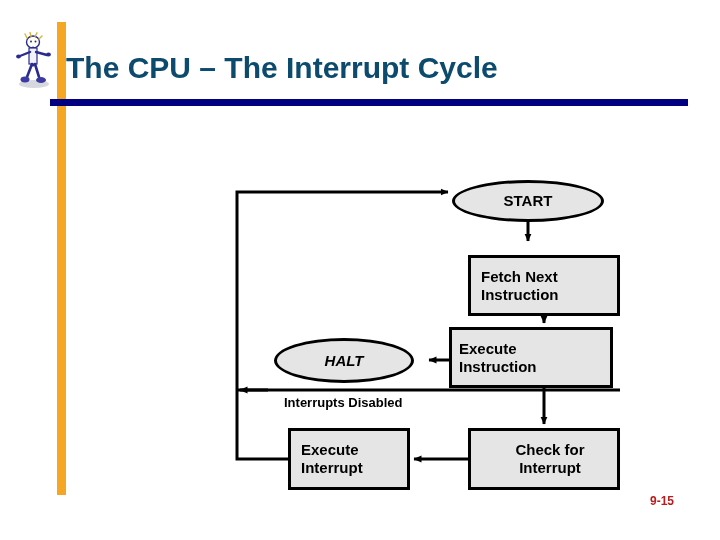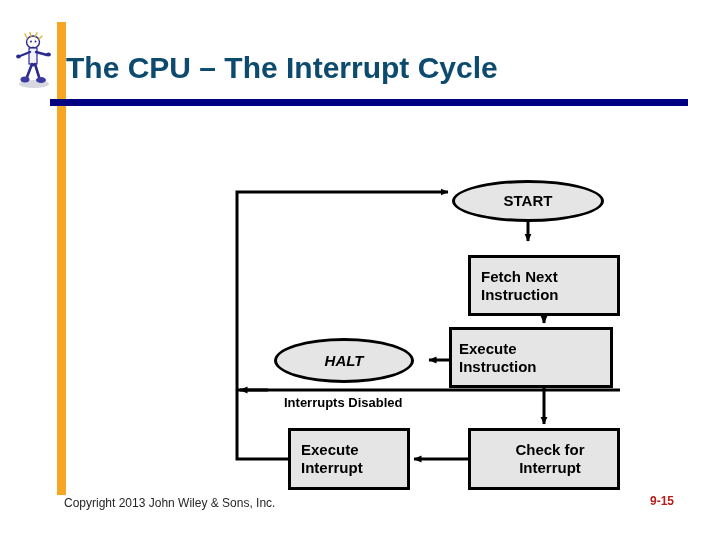--- a/index.html
+++ b/index.html
@@ -245,16 +245,15 @@
     <span>Interrupt</span>
   </div>
 
   <div class="node box" id="node-process">
     <span>Execute</span>
     <span>Interrupt</span>
   </div>
 
   <div class="edge-label">Interrupts Disabled</div>
 
-  <div class="copyright">Copyright 2013 John Wiley &amp; Sons, Inc.</div>
   <div class="pagenum">9-15</div>
 
 </div>
 
 </body></html>

